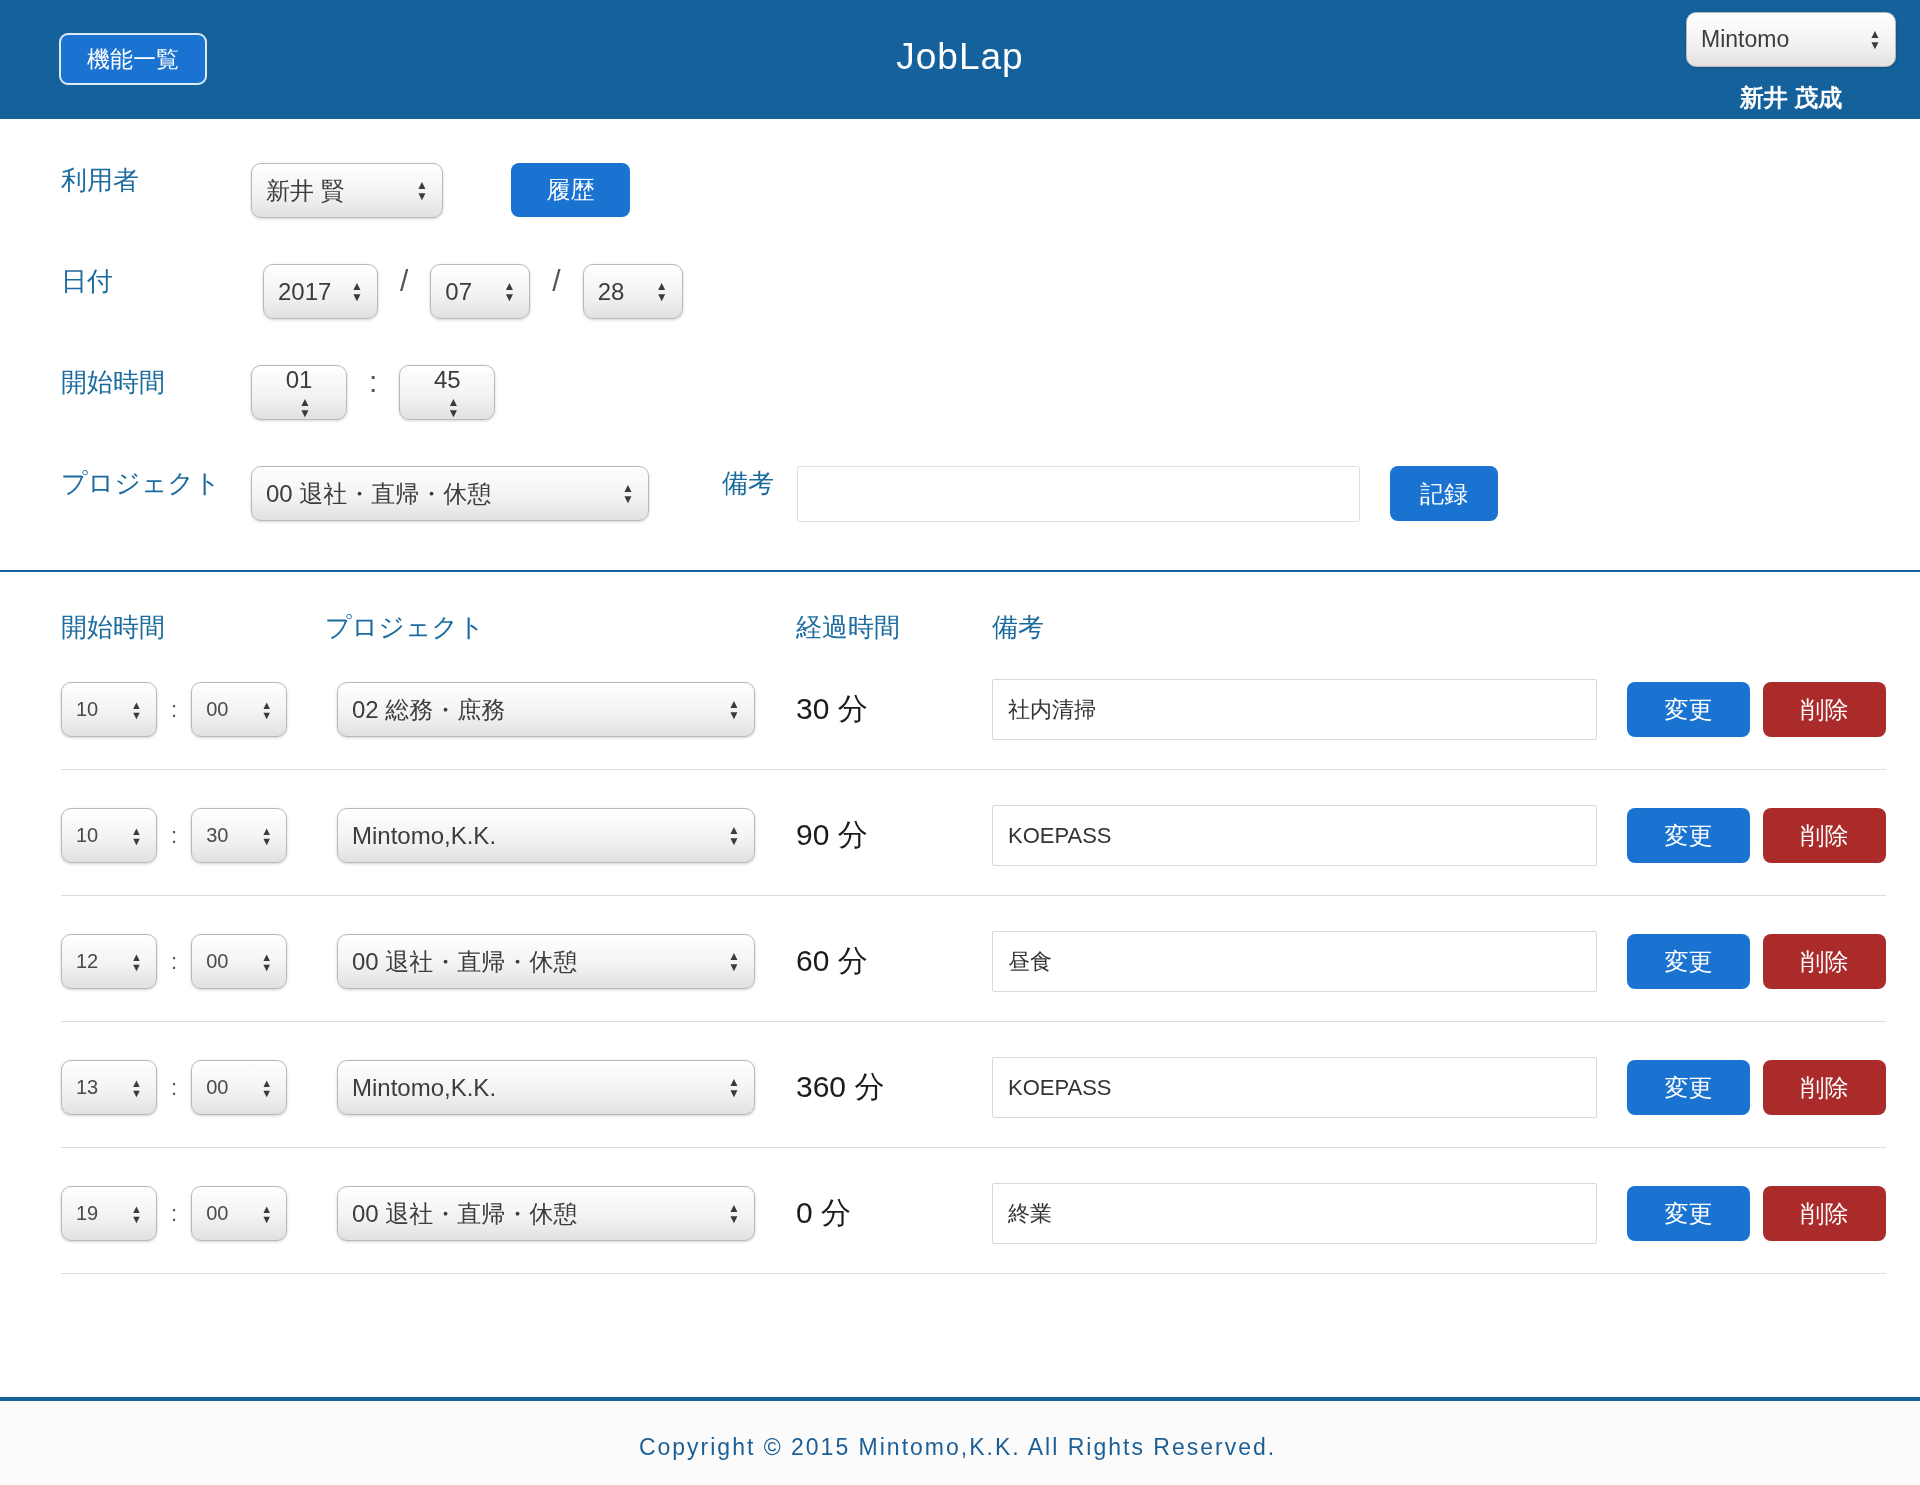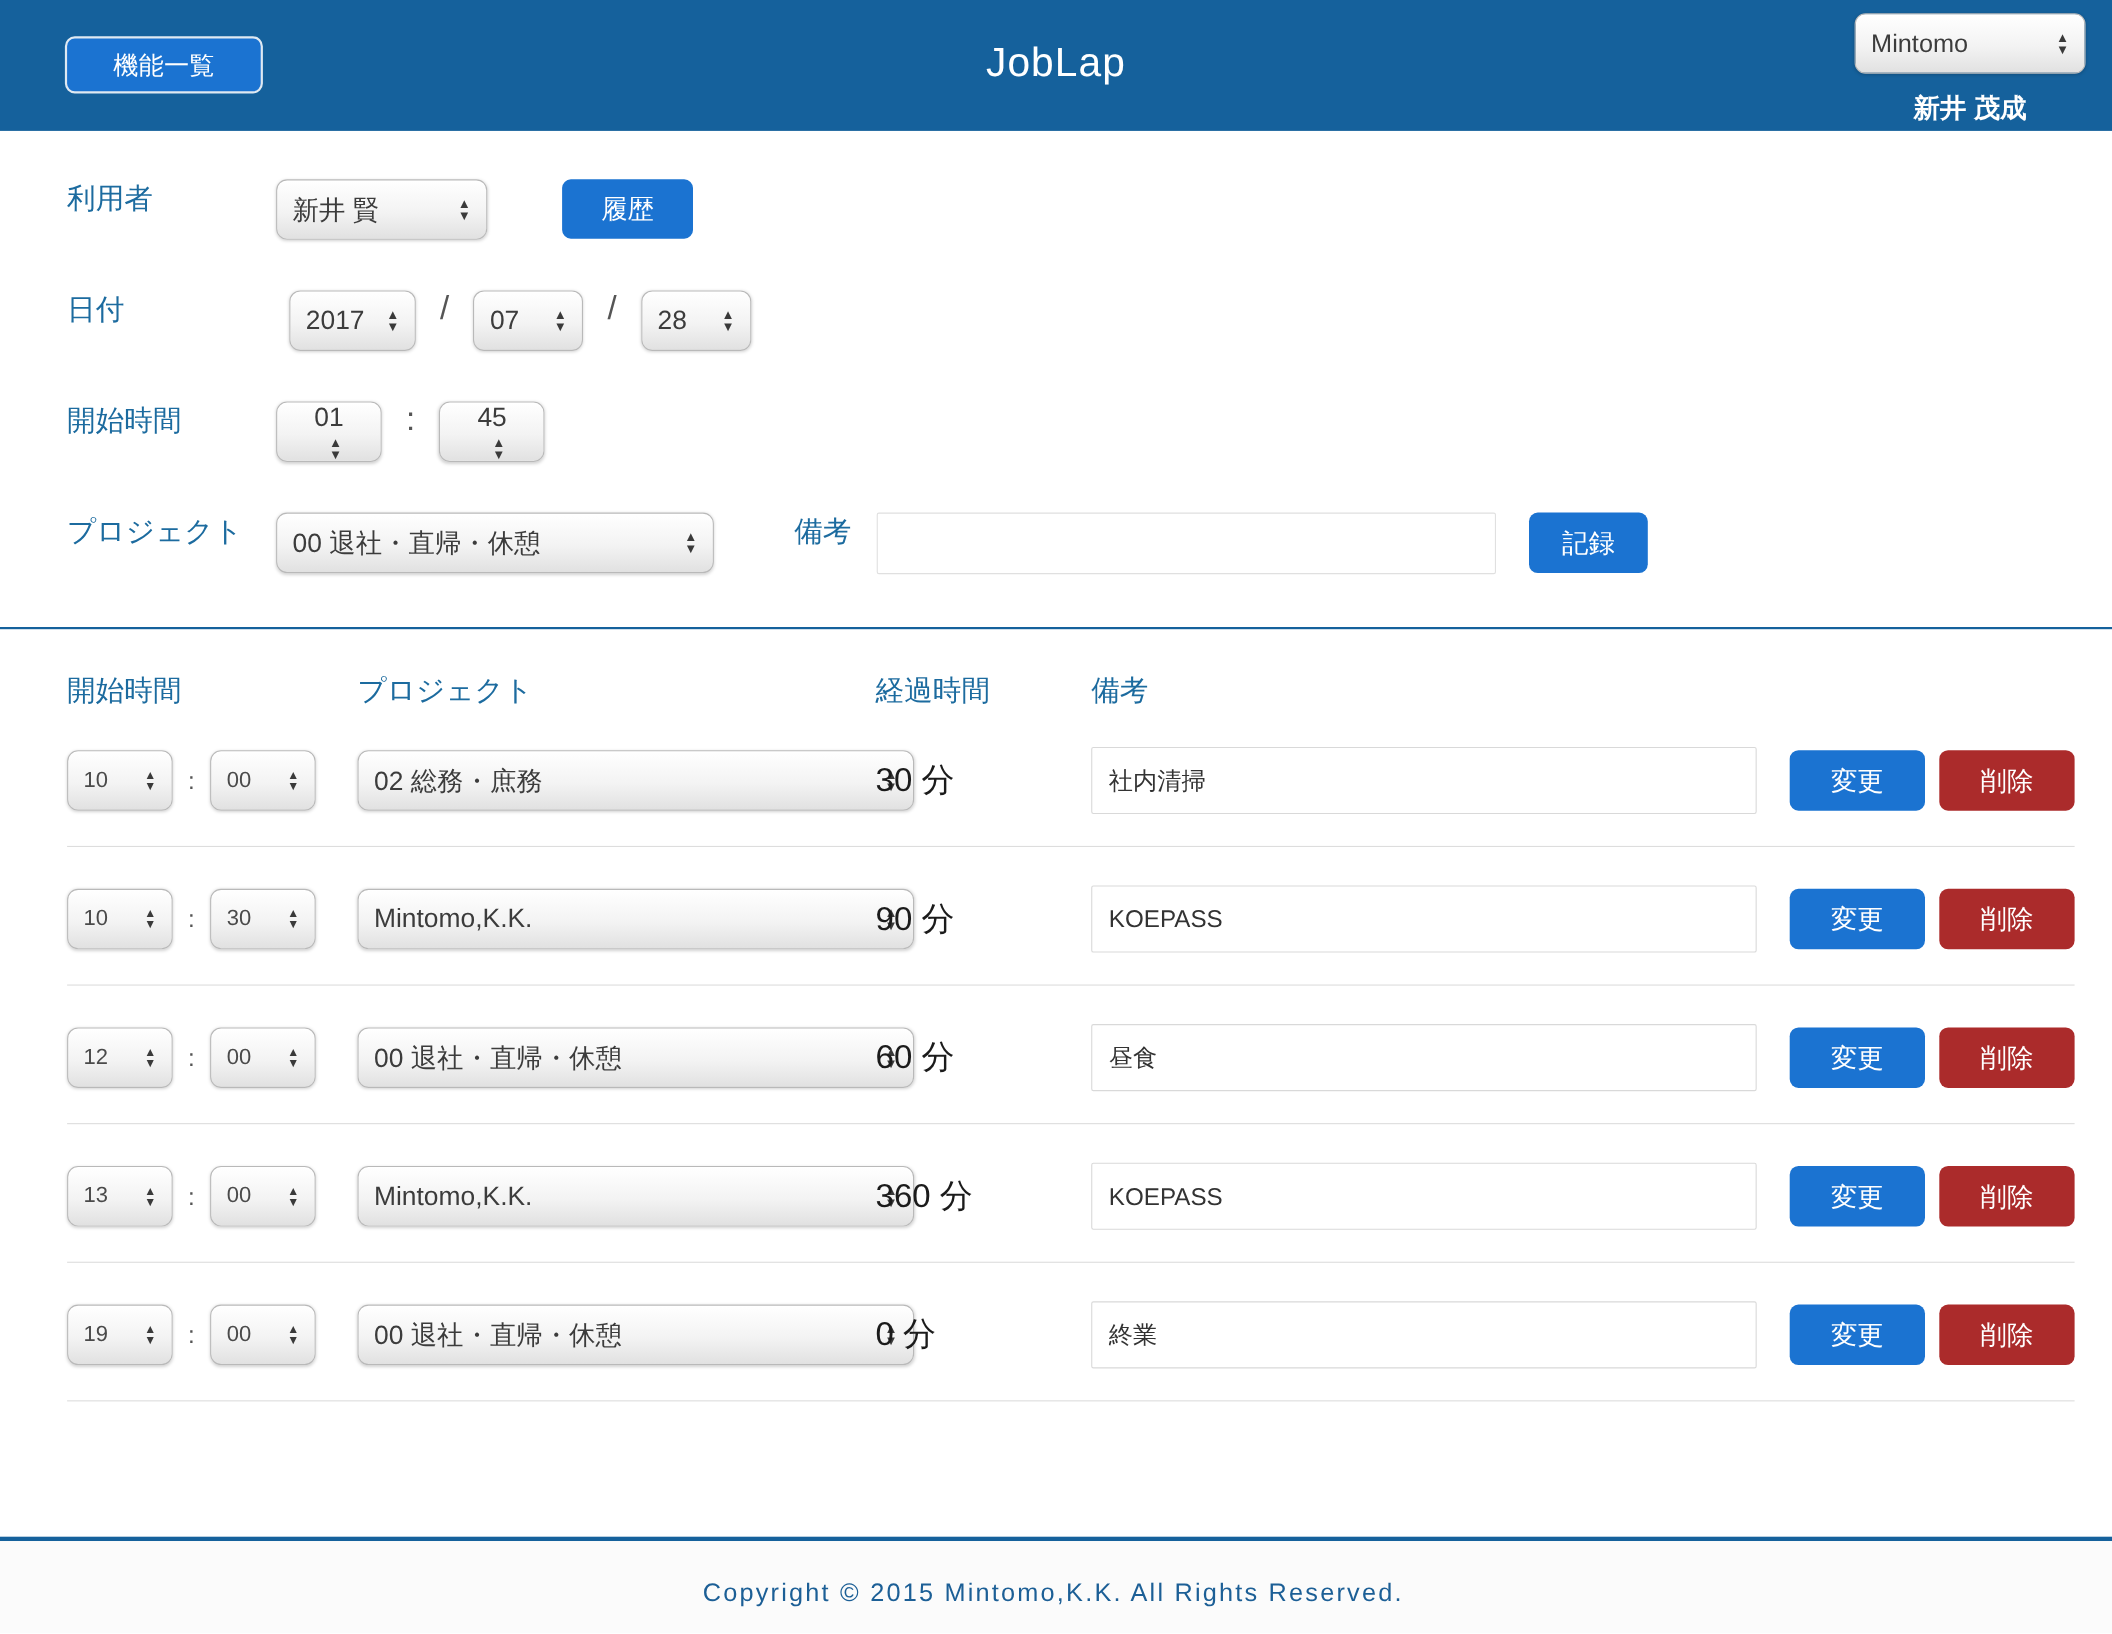--- a/index.html
+++ b/index.html
@@ -9,21 +9,21 @@
     font-family:"Liberation Sans","DejaVu Sans",sans-serif;
     display:flex; flex-direction:column;
   }
   
   .topbar {
     height:119px; background:#15619c; position:relative; flex:0 0 auto;
   }
   .menu-btn {
     position:absolute; left:59px; top:33px;
     background:#1b73d1; color:#fff; border:2px solid #dfe9f2; border-radius:9px;
-    font-size:23px; padding:0 42px; height:52px; cursor:pointer;
+    font-size:23px; padding:0 26px; height:52px; cursor:pointer;
     font-family:inherit;
   }
   .app-title {
     position:absolute; left:0; right:0; top:36px; text-align:center;
     color:#fff; font-size:37px; font-weight:400; letter-spacing:1px;
   }
   .company-sel { position:absolute; right:24px; top:12px; width:210px; height:52px; font-size:23px; }
   .user-name {
     position:absolute; right:24px; top:82px; width:210px; text-align:center;
     color:#fff; font-size:24px; font-weight:700;
@@ -68,21 +68,21 @@
   
   .table-area { padding:0 34px 0 61px; flex:0 0 auto; }
   .tgrid { display:grid; grid-template-columns:264px 471px 196px 633px auto; align-items:center; }
   .thead { margin-top:38px; height:34px; }
   .thead .th { color:#1c6b9f; font-size:26px; }
   .trow { padding:35px 0 29px 0; border-bottom:1px solid #ddd; }
   .cell-time { display:flex; align-items:center; }
   .sel-sm { width:96px; font-size:20px; color:#4a4a4a; }
   .sel-sm .arrows::before,.sel-sm .arrows::after { font-size:11px; line-height:10px; }
   .colon { color:#555; font-size:22px; margin:0 14px; }
-  .sel-proj-row { width:506px; font-size:24px; }
+  .sel-proj-row { width:418px; font-size:24px;margin-left:12px; }
   .elapsed { font-size:30px; color:#1b1b1b; }
   .rem-input {
     width:605px; height:61px; border:1px solid #d9d9d9; border-radius:2px;
     font-size:22px; color:#333; padding:0 15px; font-family:inherit;
   }
   .cell-actions { display:flex; justify-content:flex-end; gap:13px; }
   .row-btn { width:123px; height:55px; font-size:24px; }
   
   .footer { margin-top:auto; flex:0 0 auto; }
   .footer-rule { height:4px; background:#15619c; }

